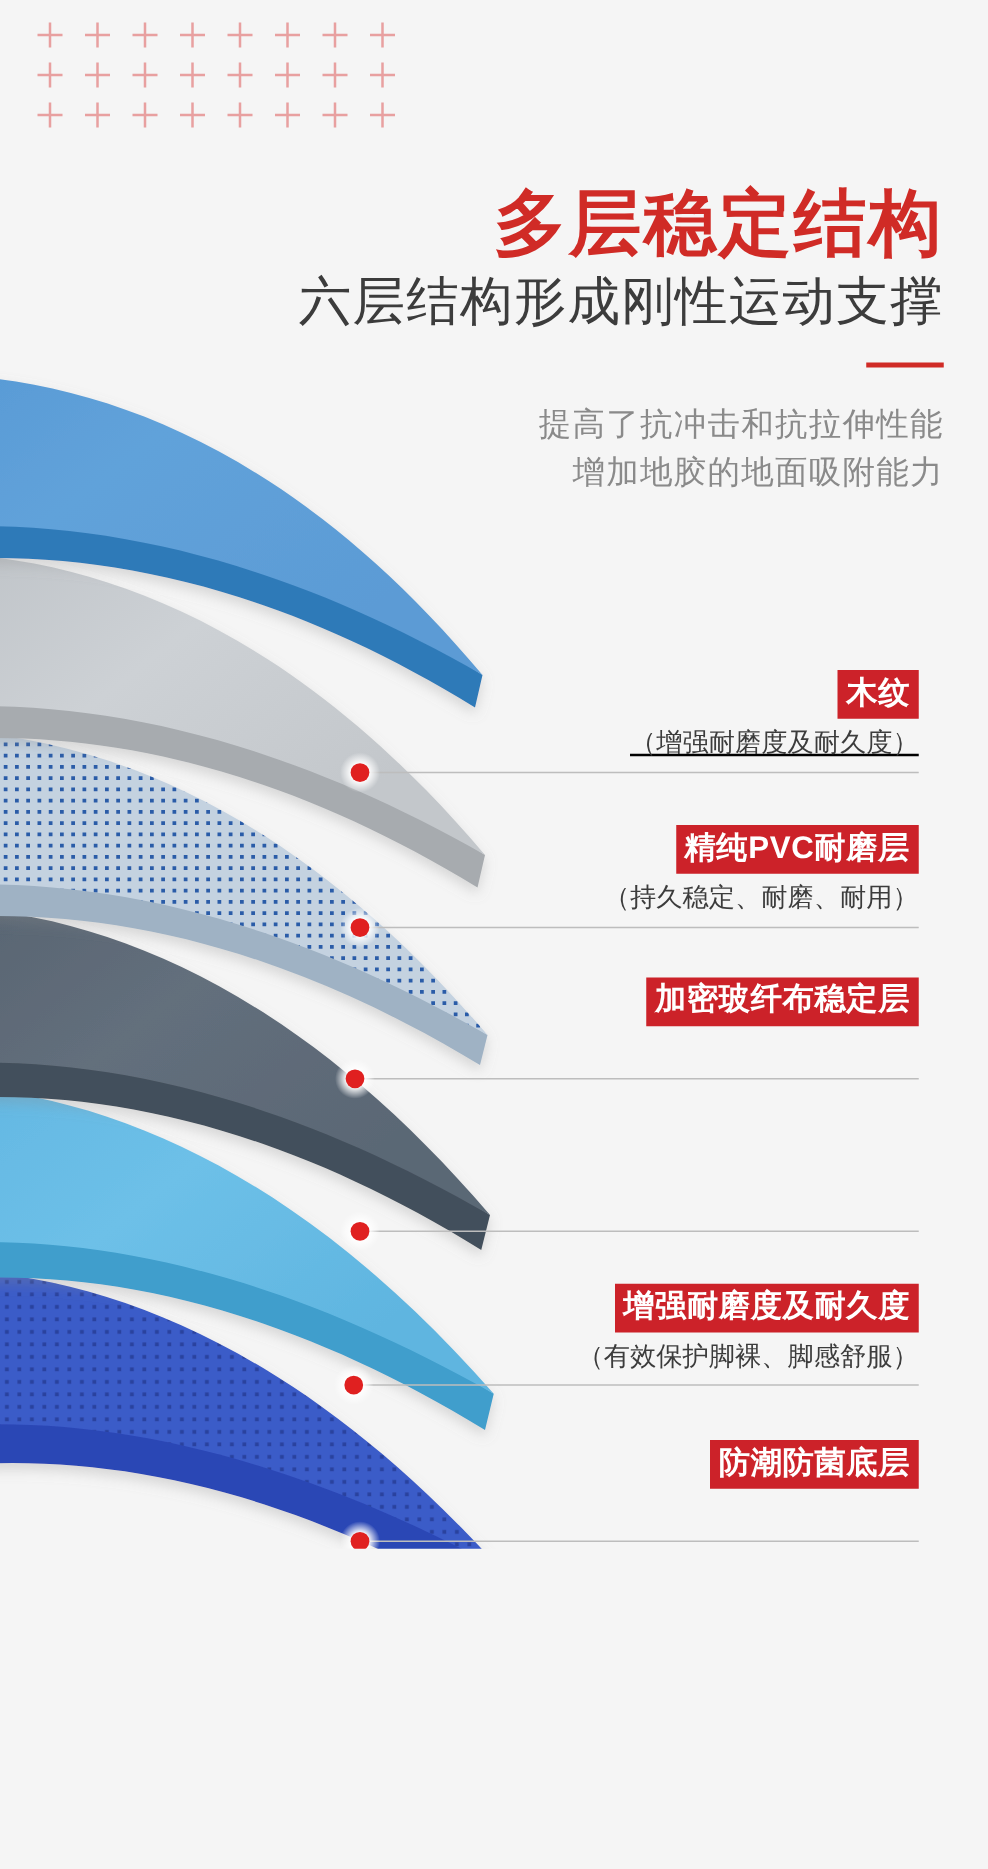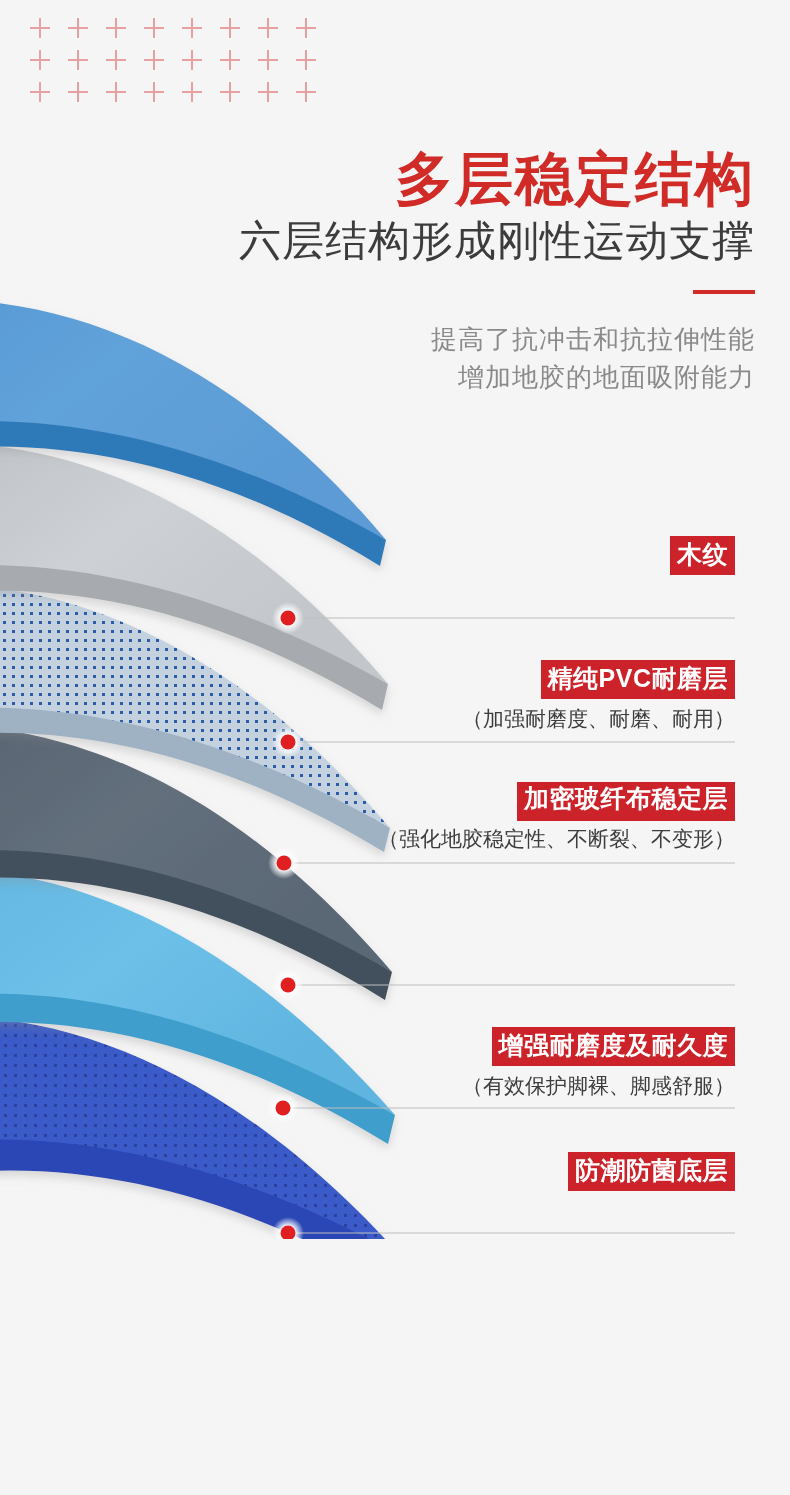--- a/index.html
+++ b/index.html
@@ -196,30 +196,30 @@
     </g>
     <g>
       <line x1="288" y1="1233" x2="735" y2="1233" stroke="#bdbdbd" stroke-width="1.2"></line>
       <circle cx="288" cy="1233" r="16" fill="url(#glow)"></circle>
       <circle cx="288" cy="1233" r="7.5" fill="#e02020"></circle>
     </g>
   </svg>
 
   <div class="callout" style="top:536px;text-decoration:underline;">
     <span class="c-title">木纹</span>
+    <span class="c-sub">（增强耐磨度及耐久度）</span>
   </div>
 
   <div class="callout" style="top:660px;">
     <span class="c-title">精纯PVC耐磨层</span>
-    <span class="c-sub">（加强耐磨度、耐磨、耐用）</span>
+    <span class="c-sub">（持久稳定、耐磨、耐用）</span>
   </div>
 
   <div class="callout" style="top:782px;font-family:Liberation Mono, monospace;">
     <span class="c-title">加密玻纤布稳定层</span>
-    <span class="c-sub">（强化地胶稳定性、不断裂、不变形）</span>
   </div>
 
 
   <div class="callout" style="top:1027px;">
     <span class="c-title">增强耐磨度及耐久度</span>
     <span class="c-sub">（有效保护脚裸、脚感舒服）</span>
   </div>
 
   <div class="callout" style="top:1152px;">
     <span class="c-title">防潮防菌底层</span>

